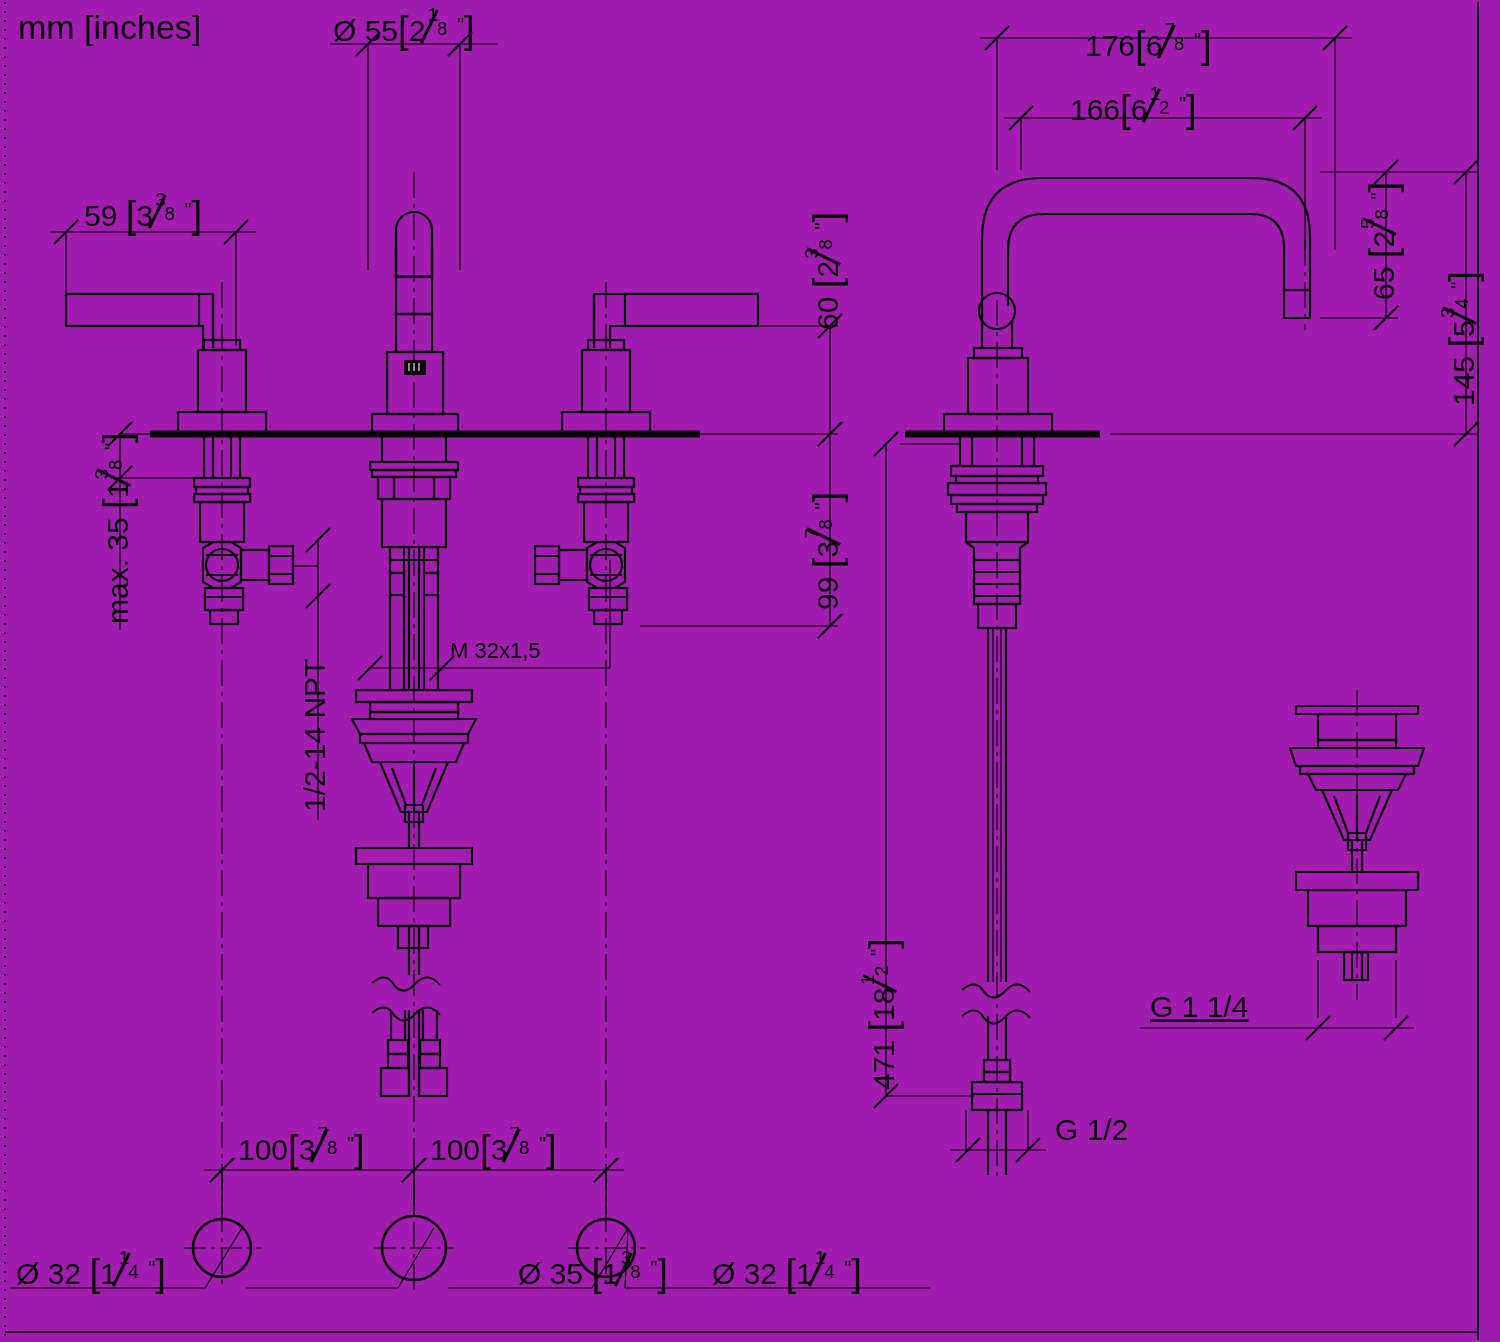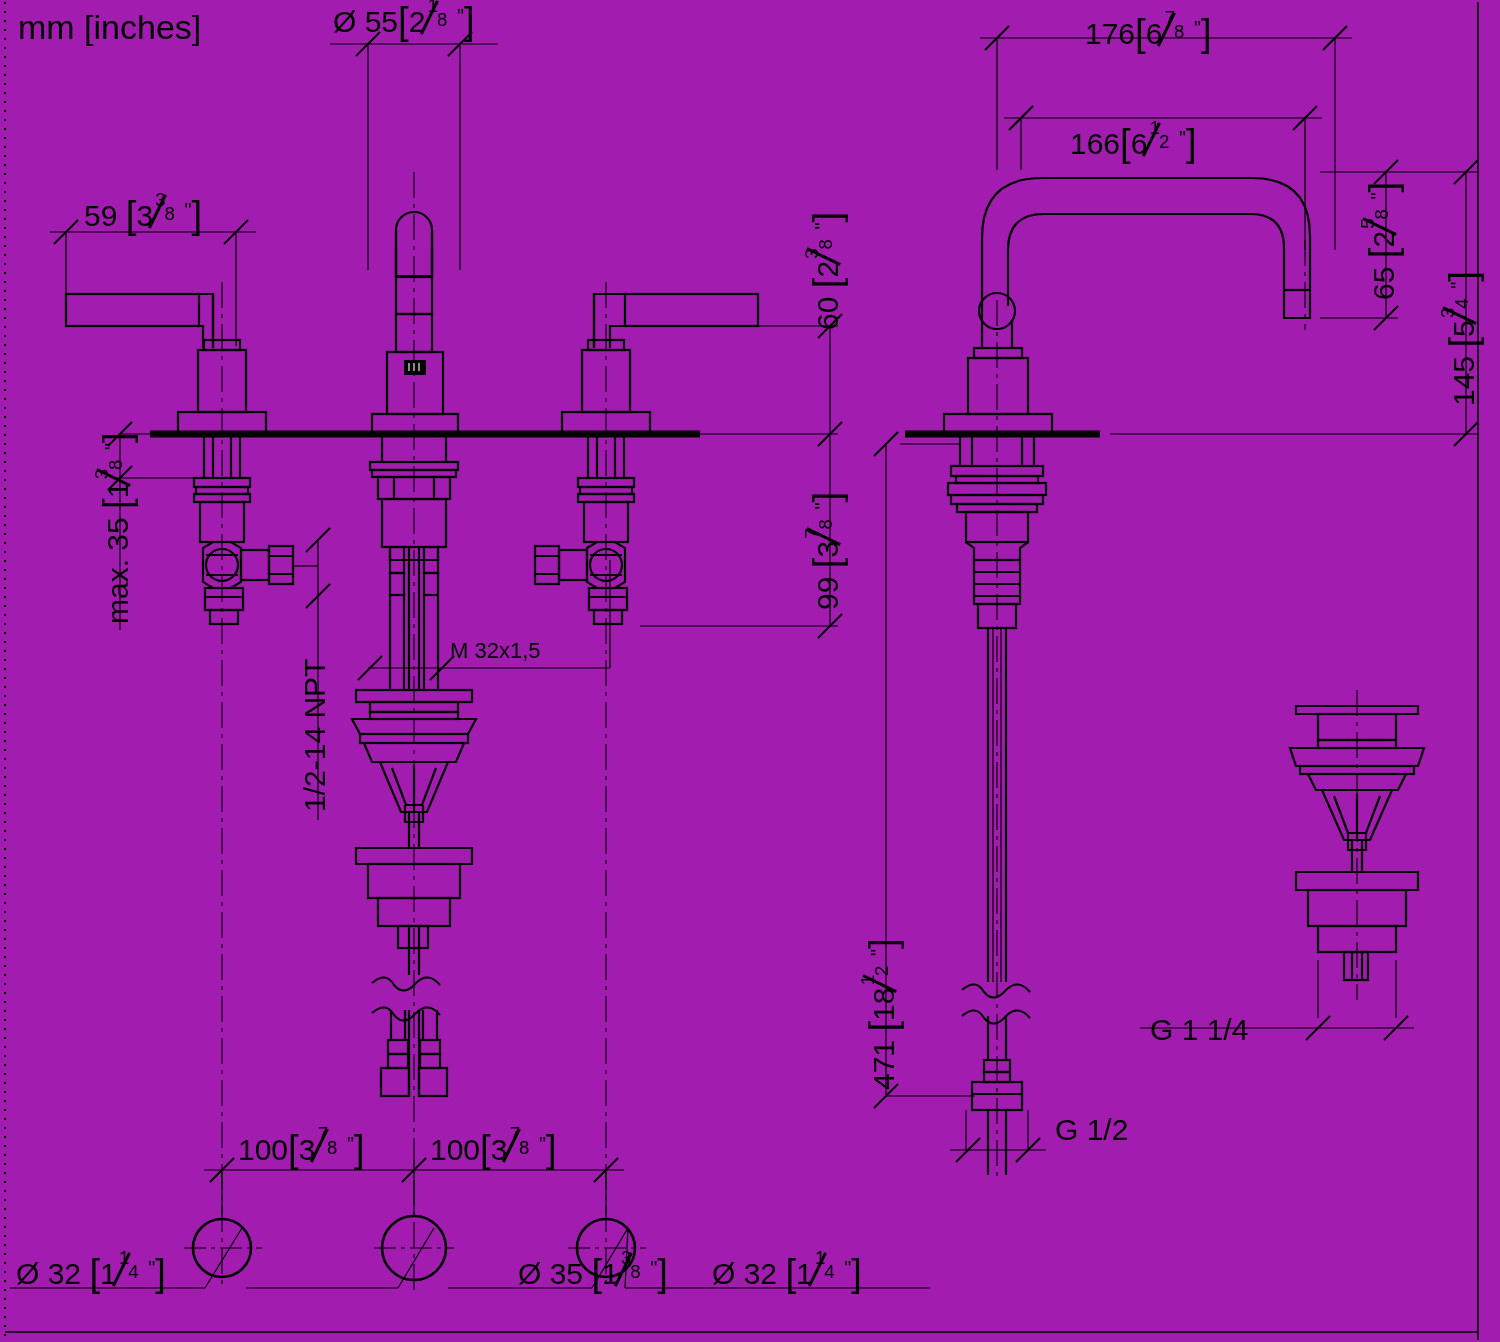--- a/index.html
+++ b/index.html
@@ -353,21 +353,21 @@
     <line x1="1140" y1="1028" x2="1414" y2="1028"></line>
     <line x1="1306" y1="1040" x2="1330" y2="1016" stroke-width="2"></line>
     <line x1="1384" y1="1040" x2="1408" y2="1016" stroke-width="2"></line>
   </g>
 
   </g>
 </svg>
 
 <div class="dimtxt" style="left:18px;top:10px;font-size:34px;">mm [inches]</div>
 
-<div class="dimtxt" style="left:333px;top:0;">
+<div class="dimtxt" style="left:333px;top:9px;">
   <span class="dia">Ø</span>
   <span>55</span><span class="brk">[</span><span>2</span><span class="frac"><span class="num">1</span><span class="sl"></span><span class="den">8</span></span><span class="qt">"</span><span class="brk">]</span>
 </div>
 
 <div class="dimtxt" style="left:84px;top:194px;">
   <span>59</span> <span class="brk">[</span><span>3</span><span class="frac"><span class="num">3</span><span class="sl"></span><span class="den">8</span></span><span class="qt">"</span><span class="brk">]</span>
 </div>
 
 <div class="dimtxt rot" style="left:806px;top:330px;transform:rotate(-90deg);">
   <span>60</span> <span class="brk">[</span><span>2</span><span class="frac"><span class="num">3</span><span class="sl"></span><span class="den">8</span></span><span class="qt">"</span><span class="brk">]</span>
@@ -378,41 +378,41 @@
 </div>
 
 <div class="dimtxt rot" style="left:96px;top:624px;transform:rotate(-90deg);">
   <span>max.</span> <span>35</span> <span class="brk">[</span><span>1</span><span class="frac"><span class="num">3</span><span class="sl"></span><span class="den">8</span></span><span class="qt">"</span><span class="brk">]</span>
 </div>
 
 <div class="dimtxt rot" style="left:300px;top:812px;transform:rotate(-90deg);">1/2-14 NPT</div>
 
 <div class="dimtxt" style="left:450px;top:640px;font-size:22px;">M 32x1,5</div>
 
-<div class="dimtxt" style="left:1085px;top:12px;">
+<div class="dimtxt" style="left:1085px;top:24px;">
   <span>176</span><span class="brk">[</span><span>6</span><span class="frac"><span class="num">7</span><span class="sl"></span><span class="den">8</span></span><span class="qt">"</span><span class="brk">]</span>
 </div>
 
-<div class="dimtxt" style="left:1070px;top:88px;margin-top:34px;">
+<div class="dimtxt" style="left:1070px;top:88px;">
   <span>166</span><span class="brk">[</span><span>6</span><span class="frac"><span class="num">1</span><span class="sl"></span><span class="den">2</span></span><span class="qt">"</span><span class="brk">]</span>
 </div>
 
 <div class="dimtxt rot" style="left:1362px;top:300px;transform:rotate(-90deg);">
   <span>65</span> <span class="brk">[</span><span>2</span><span class="frac"><span class="num">5</span><span class="sl"></span><span class="den">8</span></span><span class="qt">"</span><span class="brk">]</span>
 </div>
 
 <div class="dimtxt rot" style="left:1442px;top:406px;transform:rotate(-90deg);">
   <span>145</span> <span class="brk">[</span><span>5</span><span class="frac"><span class="num">3</span><span class="sl"></span><span class="den">4</span></span><span class="qt">"</span><span class="brk">]</span>
 </div>
 
 <div class="dimtxt rot" style="left:862px;top:1090px;transform:rotate(-90deg);">
   <span>471</span> <span class="brk">[</span><span>18</span><span class="frac"><span class="num">1</span><span class="sl"></span><span class="den">2</span></span><span class="qt">"</span><span class="brk">]</span>
 </div>
 
-<div class="dimtxt" style="left:1150px;top:1015px;">G 1 1/4</div>
+<div class="dimtxt" style="left:1150px;top:992px;text-decoration:underline;">G 1 1/4</div>
 
 <div class="dimtxt" style="left:1055px;top:1115px;">G 1/2</div>
 
 <div class="dimtxt" style="left:238px;top:1128px;">
   <span>100</span><span class="brk">[</span><span>3</span><span class="frac"><span class="num">7</span><span class="sl"></span><span class="den">8</span></span><span class="qt">"</span><span class="brk">]</span>
 </div>
 
 <div class="dimtxt" style="left:430px;top:1128px;">
   <span>100</span><span class="brk">[</span><span>3</span><span class="frac"><span class="num">7</span><span class="sl"></span><span class="den">8</span></span><span class="qt">"</span><span class="brk">]</span>
 </div>

